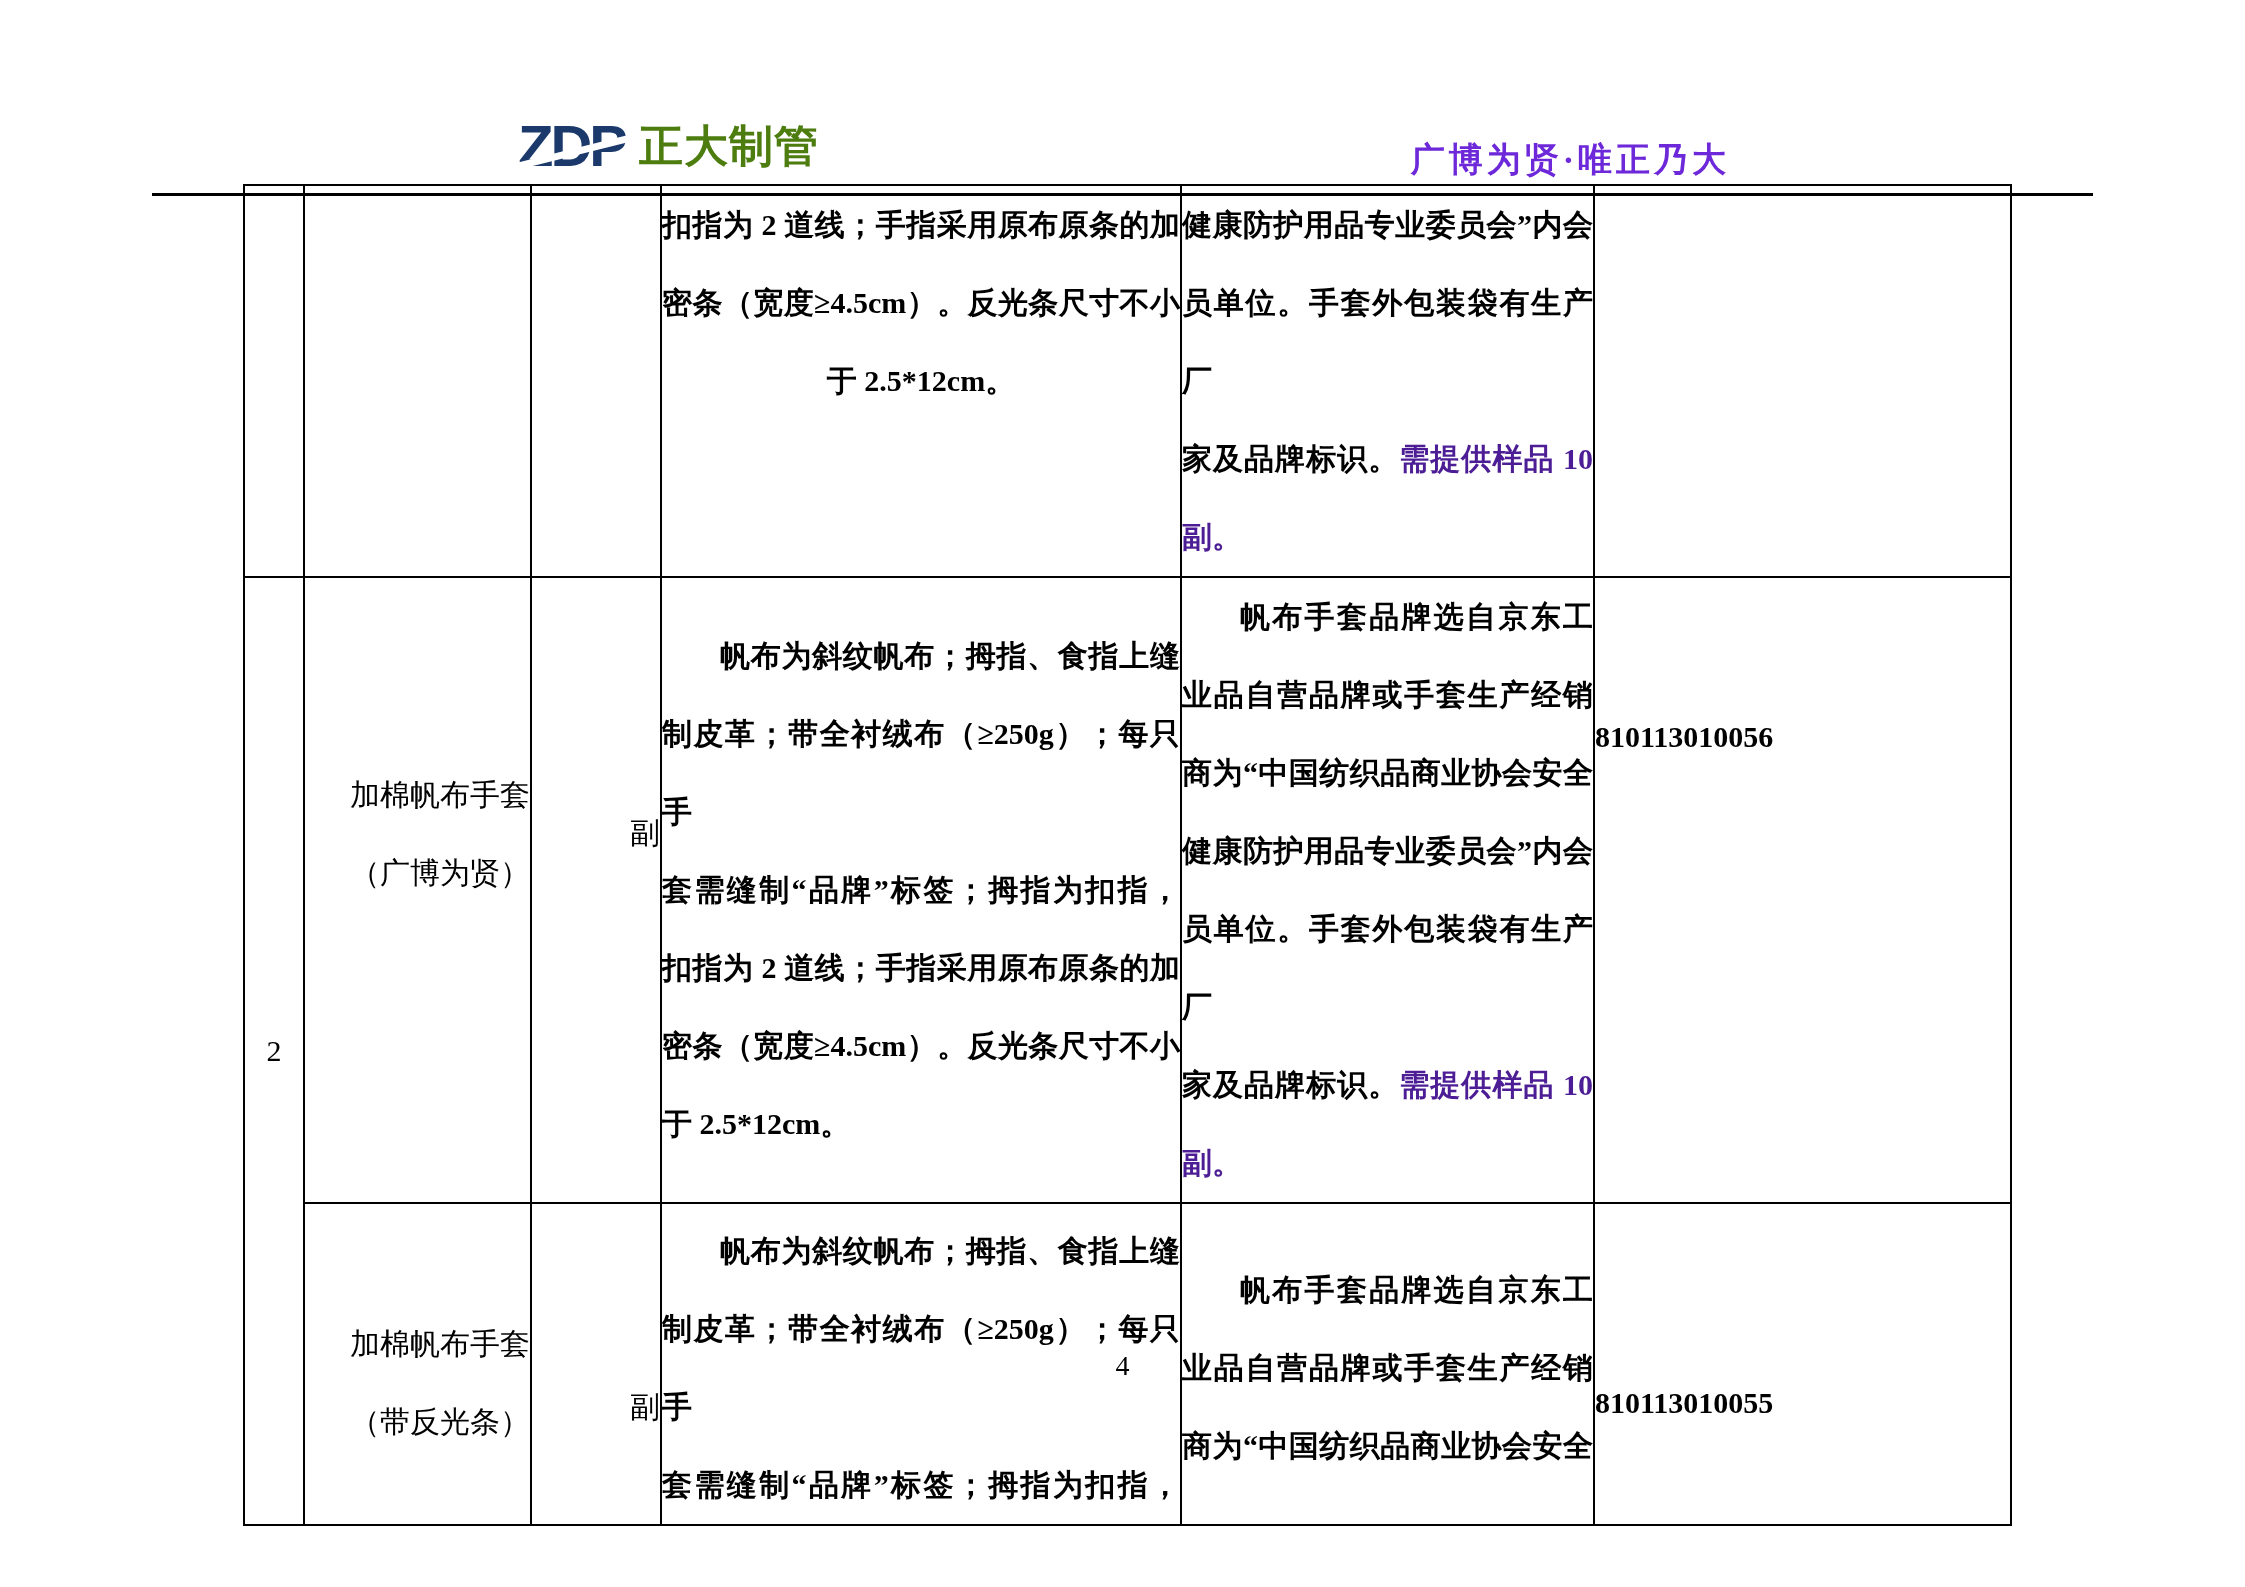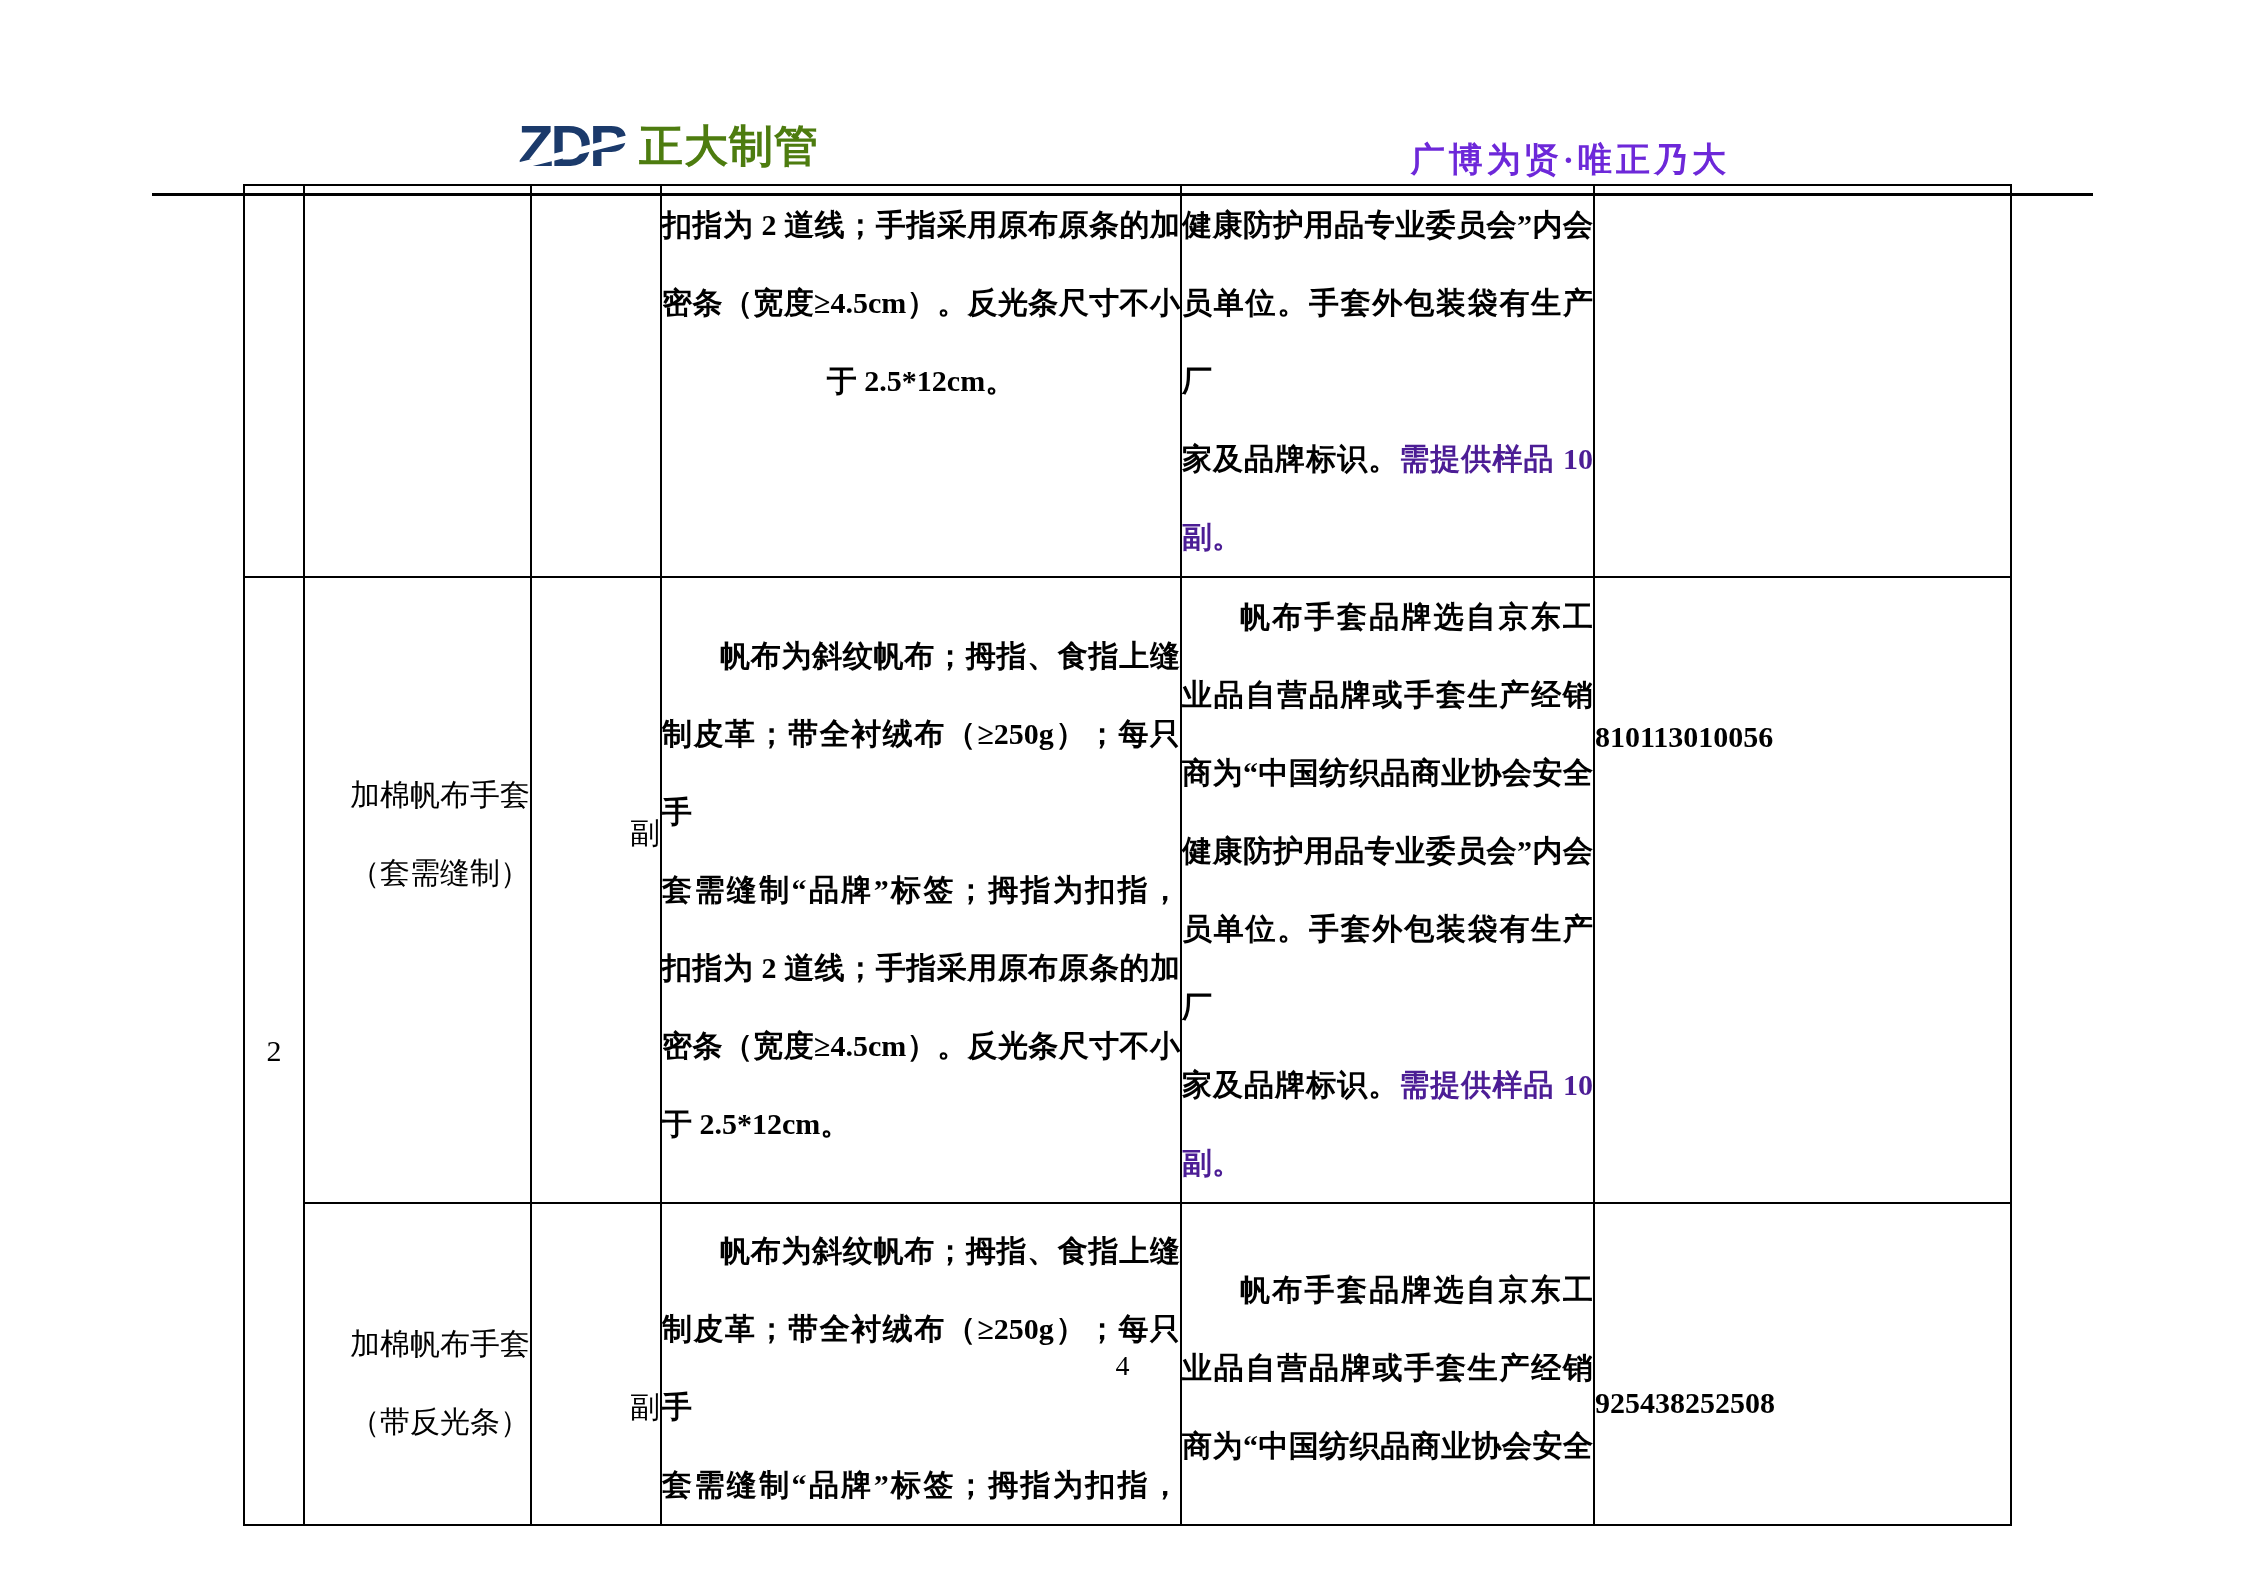--- a/index.html
+++ b/index.html
@@ -127,21 +127,21 @@
       </td>
       <td class="c-code"></td>
     </tr>
 
     <tr class="r2" style="height:550px">
       <td class="c-seq seq-merged" rowspan="2">
         <div class="line">2</div>
       </td>
       <td class="c-name">
         <div class="line">加棉帆布手套</div>
-        <div class="line">（套需缝制）</div>
+        <div class="line">（广博为贤）</div>
       </td>
       <td class="c-unit">
         <div class="line">副</div>
       </td>
       <td class="c-spec b">
         <div class="line fill indent">帆布为斜纹帆布；拇指、食指上缝</div>
         <div class="line fill">制皮革；带全衬绒布（≥250g）；每只手</div>
         <div class="line fill">套需缝制“品牌”标签；拇指为扣指，</div>
         <div class="line fill">扣指为 2 道线；手指采用原布原条的加</div>
         <div class="line fill">密条（宽度≥4.5cm）。反光条尺寸不小</div>
@@ -173,21 +173,21 @@
         <div class="line fill indent">帆布为斜纹帆布；拇指、食指上缝</div>
         <div class="line fill">制皮革；带全衬绒布（≥250g）；每只手</div>
         <div class="line fill">套需缝制“品牌”标签；拇指为扣指，</div>
       </td>
       <td class="c-brand b">
         <div class="line fill indent">帆布手套品牌选自京东工</div>
         <div class="line fill">业品自营品牌或手套生产经销</div>
         <div class="line fill">商为“中国纺织品商业协会安全</div>
       </td>
       <td class="c-code">
-        <div class="line">925438252508</div>
+        <div class="line">810113010055</div>
       </td>
     </tr>
   </tbody>
     </table>
 
   <div class="page-number">4</div>
 
 </div>
 
 </body></html>

